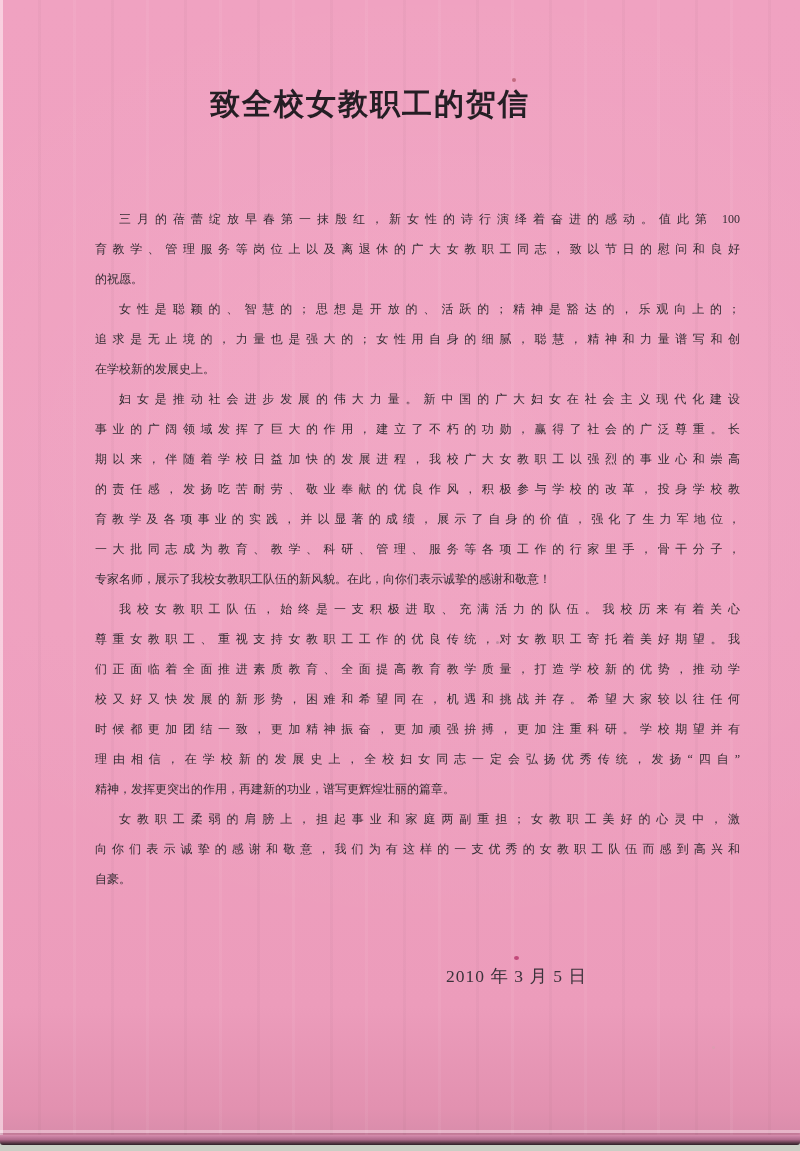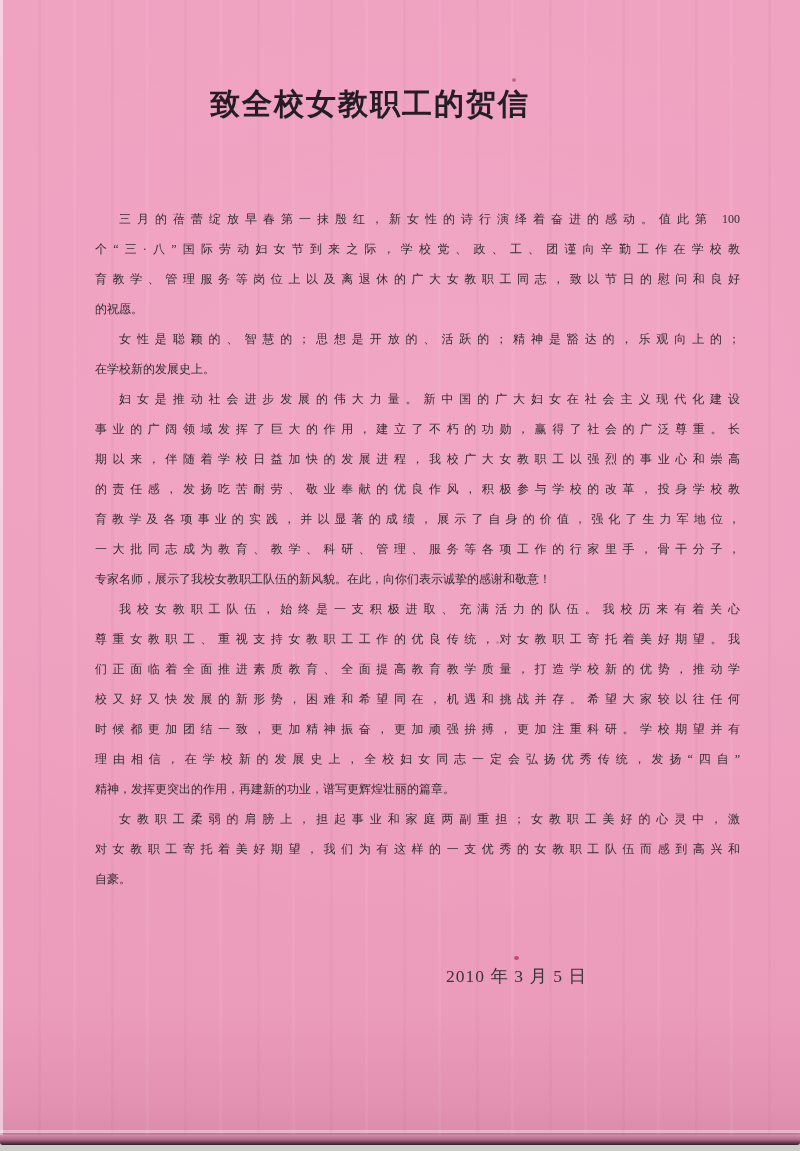--- a/index.html
+++ b/index.html
@@ -106,41 +106,41 @@
 
 <div class="scan">
   <div class="paper">
     <div class="streaks"></div>
     <div class="left-sliver"></div>
 
     <h1 class="title">致全校女教职工的贺信</h1>
 
     <div class="body-text" id="paragraphs">
         <div class="line indent">三月的蓓蕾绽放早春第一抹殷红，新女性的诗行演绎着奋进的感动。值此第 100</div>
-        <div class="line">个“三·八”国际劳动妇女节到来之际，学校党、政、工、团谨向辛勤工作在学校教</div>
         <div class="line">育教学、管理服务等岗位上以及离退休的广大女教职工同志，致以节日的慰问和良好</div>
         <div class="line last">的祝愿。</div>
         <div class="line indent">女性是聪颖的、智慧的；思想是开放的、活跃的；精神是豁达的，乐观向上的；</div>
+        <div class="line">追求是无止境的，力量也是强大的；女性用自身的细腻，聪慧，精神和力量谱写和创</div>
         <div class="line last">在学校新的发展史上。</div>
         <div class="line indent">妇女是推动社会进步发展的伟大力量。新中国的广大妇女在社会主义现代化建设</div>
         <div class="line">事业的广阔领域发挥了巨大的作用，建立了不朽的功勋，赢得了社会的广泛尊重。长</div>
         <div class="line">期以来，伴随着学校日益加快的发展进程，我校广大女教职工以强烈的事业心和崇高</div>
         <div class="line">的责任感，发扬吃苦耐劳、敬业奉献的优良作风，积极参与学校的改革，投身学校教</div>
         <div class="line">育教学及各项事业的实践，并以显著的成绩，展示了自身的价值，强化了生力军地位，</div>
         <div class="line">一大批同志成为教育、教学、科研、管理、服务等各项工作的行家里手，骨干分子，</div>
         <div class="line last">专家名师，展示了我校女教职工队伍的新风貌。在此，向你们表示诚挚的感谢和敬意！</div>
         <div class="line indent">我校女教职工队伍，始终是一支积极进取、充满活力的队伍。我校历来有着关心</div>
         <div class="line">尊重女教职工、重视支持女教职工工作的优良传统，对女教职工寄托着美好期望。我</div>
         <div class="line">们正面临着全面推进素质教育、全面提高教育教学质量，打造学校新的优势，推动学</div>
         <div class="line">校又好又快发展的新形势，困难和希望同在，机遇和挑战并存。希望大家较以往任何</div>
         <div class="line">时候都更加团结一致，更加精神振奋，更加顽强拚搏，更加注重科研。学校期望并有</div>
         <div class="line">理由相信，在学校新的发展史上，全校妇女同志一定会弘扬优秀传统，发扬“四自”</div>
         <div class="line last">精神，发挥更突出的作用，再建新的功业，谱写更辉煌壮丽的篇章。</div>
         <div class="line indent">女教职工柔弱的肩膀上，担起事业和家庭两副重担；女教职工美好的心灵中，激</div>
-        <div class="line">对女教职工寄托着美好期望，我们为有这样的一支优秀的女教职工队伍而感到高兴和</div>
+        <div class="line">向你们表示诚挚的感谢和敬意，我们为有这样的一支优秀的女教职工队伍而感到高兴和</div>
         <div class="line last">自豪。</div>
       </div>
 
     <div class="date">2010 年 3 月 5 日</div>
 
     <span class="speck speck-a"></span>
     <span class="speck speck-b"></span>
     <span class="speck speck-c"></span>
     <span class="speck speck-d"></span>
 

